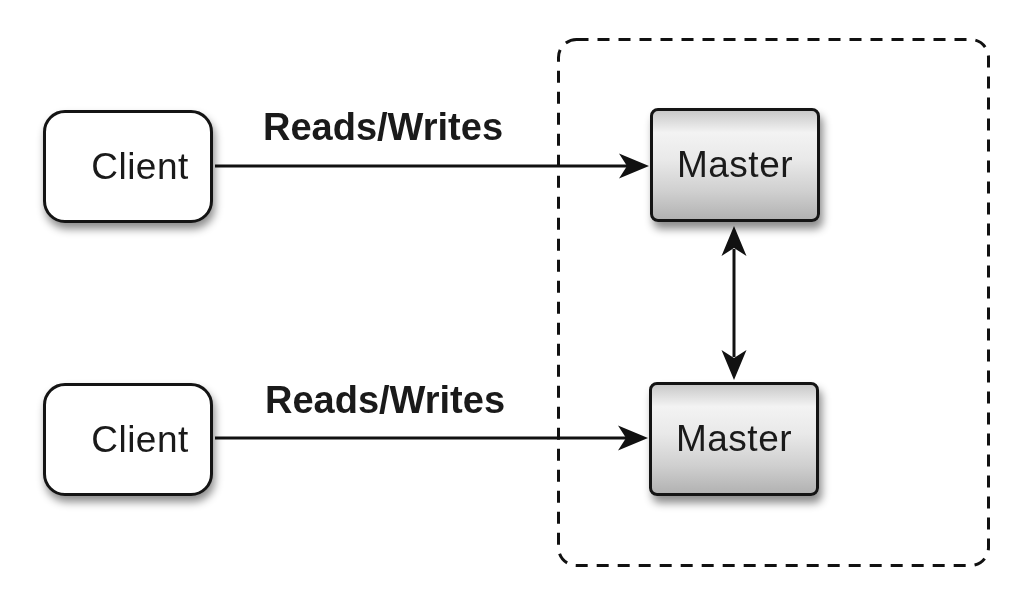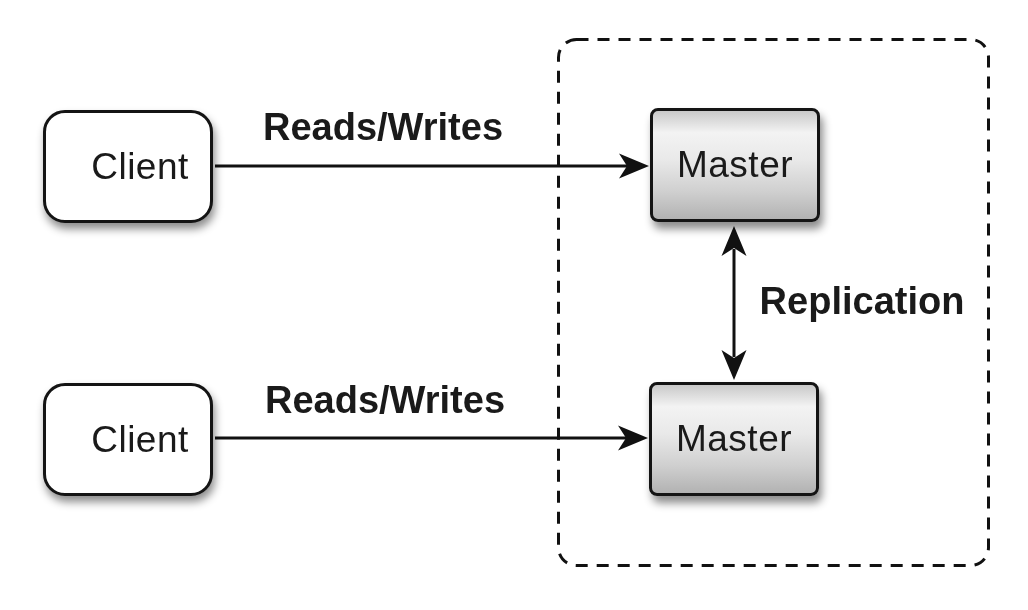--- a/index.html
+++ b/index.html
@@ -100,15 +100,14 @@
   </div>
 
   <div class="node master pos-bottom">
     <span>Master</span>
   </div>
 
   <div class="edge-label rw-top">Reads/Writes</div>
 
   <div class="edge-label rw-bottom">Reads/Writes</div>
 
-  <div class="edge-label repl">Replication</div>
 
 </div>
 
 </body></html>

